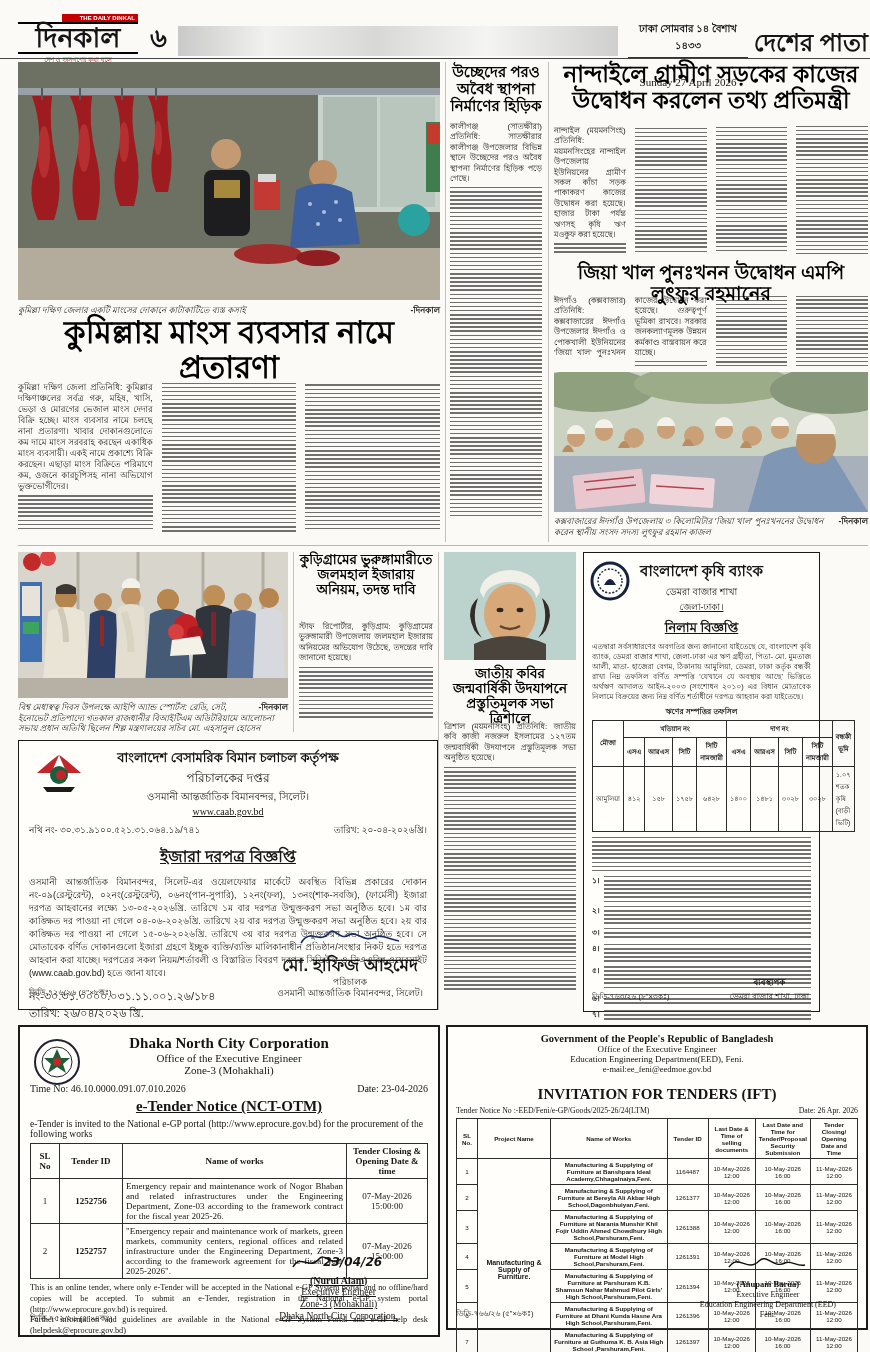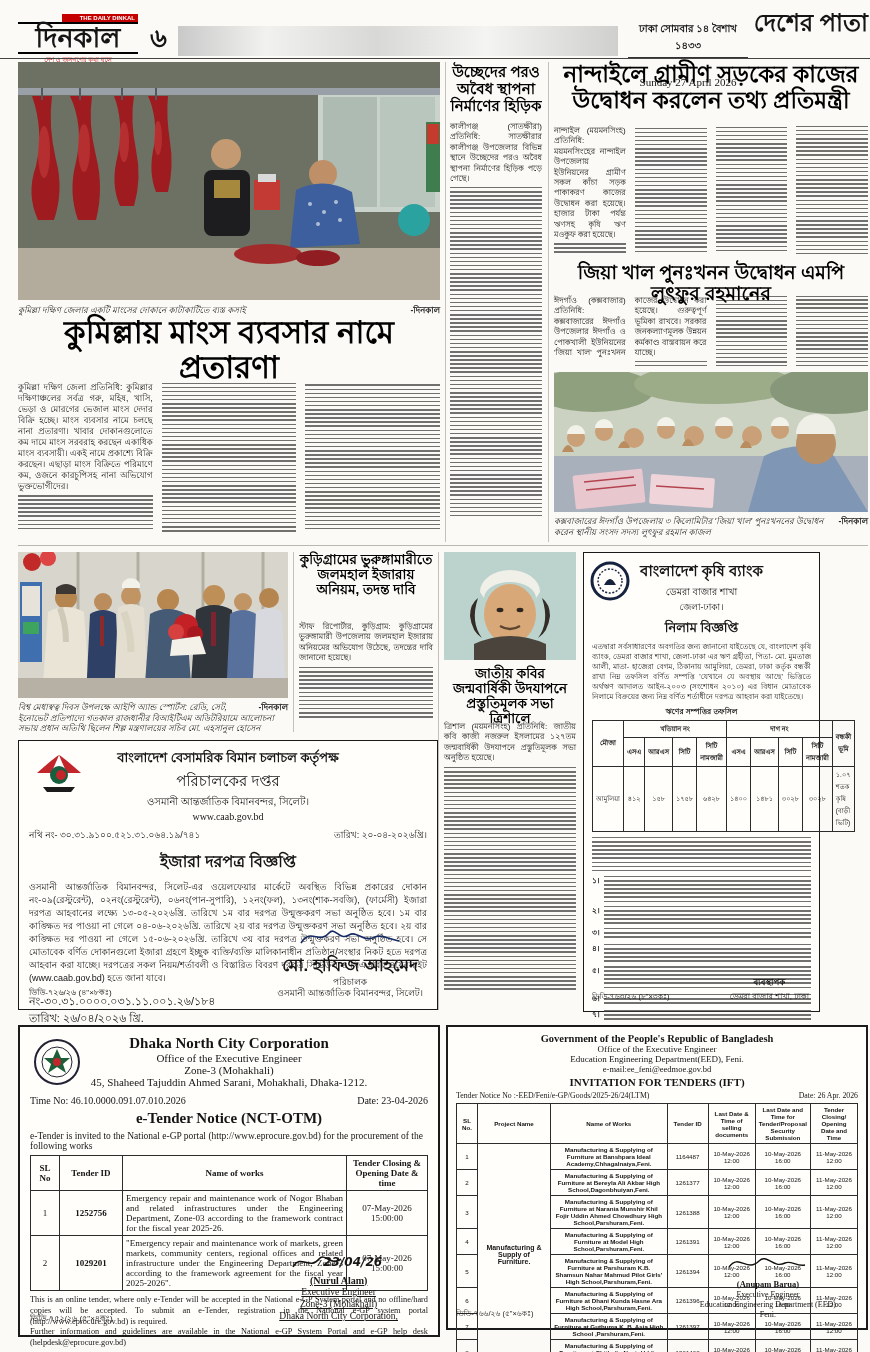--- a/index.html
+++ b/index.html
@@ -14,21 +14,21 @@
   .greek{background:repeating-linear-gradient(to bottom,#3a3a3a 0px,#3a3a3a 1.5px,transparent 1.5px,transparent 4.1px);opacity:.72;margin-top:3px;}
   .cap{font-size:8.5px;color:#1d1d1d;line-height:1.25;}
   .credit{float:right;font-weight:bold;}
   .vline{position:absolute;width:1px;background:#c2c0ba;}
   .hline{position:absolute;height:1px;background:#b9b7b0;}
   .photo{position:absolute;overflow:hidden;background:#9a9a92;}
   .notice-box{position:absolute;border:2px solid #1b1b1b;background:#fffefb;box-sizing:border-box;}
   .tbl{border-collapse:collapse;width:100%;}
   .tbl th,.tbl td{border:1px solid #2c2c2c;padding:2px 3px;vertical-align:middle;}
   .center{text-align:center;}
-  .u{}
+  .u{text-decoration:underline;}
   .serif{font-family:"Liberation Serif",serif;}
   .sig-line{line-height:1.25;text-align:center;}
   .refsmall{font-size:8.5px;}
   .hand{font-family:"DejaVu Sans",sans-serif;font-style:italic;font-weight:bold;}
 </style>
 </head>
 <body>
 
 <div id="page">
 
@@ -36,21 +36,21 @@
     <div style="background:#c40000;color:#fff;font-size:6px;font-weight:bold;text-align:right;padding:1px 3px;width:70px;margin-left:44px;">THE DAILY DINKAL</div>
     <div style="font-size:27px;font-weight:800;border-top:2px solid #000;border-bottom:2px solid #000;line-height:1.05;text-align:center;">দিনকাল</div>
     <div style="color:#c40000;font-size:6.5px;text-align:center;margin-top:1px;">দেশ ও জনগণের কথা বলে</div>
   </div>
   <div class="abs" style="left:150px;top:18px;font-size:26px;font-weight:800;">৬</div>
   <div class="abs" style="left:178px;top:26px;width:440px;height:30px;background:linear-gradient(90deg,#c9c9c9,#f1f1ef 20%,#d8d8d6 45%,#f4f4f2 70%,#cfcfcd);"></div>
   <div class="abs" style="left:628px;top:21px;width:120px;text-align:center;">
     <div style="font-size:10px;font-weight:bold;border-bottom:1px solid #333;padding-bottom:2px;">ঢাকা সোমবার ১৪ বৈশাখ ১৪৩৩</div>
     <div class="serif" style="font-size:11px;padding-top:18px;">Sunday 27 April 2026</div>
   </div>
-  <div class="abs" style="left:752px;top:4px;width:116px;font-size:24px;font-weight:700;text-align:right;">দেশের পাতা</div>
+  <div class="abs" style="left:752px;top:24px;width:116px;font-size:24px;font-weight:700;text-align:right;">দেশের পাতা</div>
   <div class="hline" style="left:0;top:58px;width:870px;background:#444;"></div>
 
   <div class="photo" style="left:18px;top:62px;width:422px;height:238px;">
     <svg width="422" height="238" viewBox="0 0 422 238" xmlns="http://www.w3.org/2000/svg">
       <rect width="422" height="238" fill="#6d7163"></rect>
       <rect x="300" y="30" width="122" height="120" fill="#c9d2cb"></rect>
       <rect x="305" y="35" width="54" height="110" fill="#aebbb2"></rect>
       <rect x="362" y="35" width="55" height="110" fill="#b9c6bd"></rect>
       <rect x="0" y="26" width="422" height="7" fill="#9aa0a8"></rect>
       <g fill="#9e1c20">
@@ -339,21 +339,21 @@
 
   <div class="notice-box" style="left:18px;top:740px;width:420px;height:270px;border-width:1.5px;padding:7px 10px;">
     <svg class="abs" style="left:14px;top:10px;" width="52" height="44" viewBox="0 0 52 44">
       <path d="M4 22 q18 -16 22 -18 q-4 10 -8 18 z" fill="#c2252a"></path>
       <path d="M48 22 q-18 -16 -22 -18 q4 10 8 18 z" fill="#c2252a"></path>
       <circle cx="26" cy="24" r="9" fill="#17603f"></circle>
       <circle cx="28" cy="24" r="5" fill="#c2252a"></circle>
       <path d="M10 36 l32 0 -4 5 -24 0z" fill="#1b1b1b"></path>
     </svg>
     <div class="center" style="font-size:13px;font-weight:800;">বাংলাদেশ বেসামরিক বিমান চলাচল কর্তৃপক্ষ</div>
-    <div class="center" style="font-size:15px;">পরিচালকের দপ্তর</div>
+    <div class="center" style="font-size:12px;">পরিচালকের দপ্তর</div>
     <div class="center" style="font-size:10px;">ওসমানী আন্তর্জাতিক বিমানবন্দর, সিলেট।</div>
     <div class="center serif u" style="font-size:10px;">www.caab.gov.bd</div>
     <div style="display:flex;justify-content:space-between;font-size:9px;margin-top:6px;">
       <span>নথি নং- ৩০.৩১.৯১০০.৫২১.৩১.০৬৪.১৯/৭৪১</span>
       <span>তারিখ: ২০-০৪-২০২৬খ্রি।</span>
     </div>
     <div class="center u" style="font-size:16px;font-weight:800;margin:6px 0 5px;">ইজারা দরপত্র বিজ্ঞপ্তি</div>
     <div class="bodytxt" style="font-size:9px;line-height:1.45;">ওসমানী আন্তর্জাতিক বিমানবন্দর, সিলেট-এর ওয়েলফেয়ার মার্কেটে অবস্থিত বিভিন্ন প্রকারের দোকান নং-০৯(রেস্টুরেন্ট), ০২নং(রেস্টুরেন্ট), ০৬নং(পান-সুপারি), ১২নং(ফল), ১৩নং(শাক-সবজি), (ফার্মেসী) ইজারা দরপত্র আহবানের লক্ষ্যে ১৩-০৫-২০২৬খ্রি. তারিখে ১ম বার দরপত্র উন্মুক্তকরণ সভা অনুষ্ঠিত হবে। ১ম বার কাঙ্ক্ষিত দর পাওয়া না গেলে ০৪-০৬-২০২৬খ্রি. তারিখে ২য় বার দরপত্র উন্মুক্তকরণ সভা অনুষ্ঠিত হবে। ২য় বার কাঙ্ক্ষিত দর পাওয়া না গেলে ১৫-০৬-২০২৬খ্রি. তারিখে ৩য় বার দরপত্র উন্মুক্তকরণ সভা অনুষ্ঠিত হবে। সে মোতাবেক বর্ণিত দোকানগুলো ইজারা গ্রহণে ইচ্ছুক ব্যক্তি/ব্যক্তি মালিকানাধীন প্রতিষ্ঠান/সংস্থার নিকট হতে দরপত্র আহবান করা যাচ্ছে। দরপত্রের সকল নিয়ম/শর্তাবলী ও বিস্তারিত বিবরণ দরপত্র সিডিউল ও সিএএবির ওয়েবসাইট (www.caab.gov.bd) হতে জানা যাবে।</div>
     <div style="font-size:11px;margin-top:8px;line-height:1.5;">
       <div>নং-৩০.৩১.০০০০.০৩১.১১.০০১.২৬/১৮৪</div>
@@ -373,21 +373,20 @@
   <div class="notice-box" style="left:18px;top:1025px;width:422px;height:312px;padding:8px 10px;">
     <svg class="abs" style="left:12px;top:10px;" width="50" height="50" viewBox="0 0 50 50">
       <circle cx="25" cy="25" r="22" fill="none" stroke="#223" stroke-width="2"></circle>
       <circle cx="25" cy="25" r="15" fill="none" stroke="#223" stroke-width="1"></circle>
       <path d="M25 12 l4 9 9 0 -7 6 3 9 -9 -6 -9 6 3 -9 -7 -6 9 0z" fill="#1b5e37"></path>
       <circle cx="25" cy="25" r="4" fill="#c2252a"></circle>
     </svg>
     <div class="center serif" style="font-size:15px;font-weight:bold;">Dhaka North City Corporation</div>
     <div class="center serif" style="font-size:11px;">Office of the Executive Engineer</div>
     <div class="center serif" style="font-size:11px;">Zone-3 (Mohakhali)</div>
-    <div class="center serif" style="font-size:11px;">45, Shaheed Tajuddin Ahmed Sarani, Mohakhali, Dhaka-1212.</div>
     <div class="serif" style="display:flex;justify-content:space-between;font-size:10px;margin-top:7px;">
       <span>Time No: 46.10.0000.091.07.010.2026</span>
       <span>Date: 23-04-2026</span>
     </div>
     <div class="center serif u" style="font-size:15px;font-weight:bold;margin:4px 0;">e-Tender Notice (NCT-OTM)</div>
     <div class="serif" style="font-size:9.5px;">e-Tender is invited to the National e-GP portal (http://www.eprocure.gov.bd) for the procurement of the following works</div>
     <table class="tbl serif" style="font-size:9px;margin-top:4px;">
       <tbody>
           <tr>
         <th style="width:22px;">SL No</th>
@@ -396,21 +395,21 @@
         <th style="width:74px;">Tender Closing &amp; Opening Date &amp; time</th>
       </tr>
       <tr>
         <td class="center">1</td>
         <td class="center" style="font-weight:bold;">1252756</td>
         <td style="text-align:justify;">Emergency repair and maintenance work of Nogor Bhaban and related infrastructures under the Engineering Department, Zone-03 according to the framework contract for the fiscal year 2025-26.</td>
         <td class="center">07-May-2026 15:00:00</td>
       </tr>
       <tr>
         <td class="center">2</td>
-        <td class="center" style="font-weight:bold;">1029201</td>
+        <td class="center" style="font-weight:bold;">1252757</td>
         <td style="text-align:justify;">"Emergency repair and maintenance work of markets, green markets, community centers, regional offices and related infrastructure under the Engineering Department, Zone-3 according to the framework agreement for the fiscal year 2025-2026".</td>
         <td class="center">07-May-2026 15:00:00</td>
       </tr>
     </tbody>
       </table>
     <div class="serif" style="font-size:8.3px;margin-top:4px;text-align:justify;line-height:1.3;">This is an online tender, where only e-Tender will be accepted in the National e-GP System portal and no offline/hard copies will be accepted. To submit an e-Tender, registration in the National e-GP system portal (http://www.eprocure.gov.bd) is required.</div>
     <div class="serif" style="font-size:8.3px;text-align:justify;line-height:1.3;">Further information and guidelines are available in the National e-GP System Portal and e-GP help desk (helpdesk@eprocure.gov.bd)</div>
     <div class="abs" style="right:40px;bottom:12px;text-align:center;text-decoration:underline;">
       <div style="position:relative;height:24px;">
         <svg width="100" height="24" viewBox="0 0 100 24">
@@ -424,21 +423,21 @@
       <div class="sig-line serif" style="font-size:9.5px;">Dhaka North City Corporation,</div>
     </div>
     <div class="abs refsmall" style="left:10px;bottom:10px;font-size:8px;">ডিডি-৭৫২/২৬ (৫"×৪কঃ)</div>
   </div>
 
   <div class="notice-box" style="left:446px;top:1025px;width:422px;height:305px;padding:6px 8px;">
     <div class="center serif" style="font-size:10.5px;font-weight:bold;">Government of the People's Republic of Bangladesh</div>
     <div class="center serif" style="font-size:9px;">Office of the Executive Engineer</div>
     <div class="center serif" style="font-size:9px;">Education Engineering Department(EED), Feni.</div>
     <div class="center serif" style="font-size:8.5px;">e-mail:ee_feni@eedmoe.gov.bd</div>
-    <div class="center serif" style="font-size:11px;font-weight:bold;margin-top:2px;text-align:center;">INVITATION FOR TENDERS (IFT)</div>
+    <div class="center serif" style="font-size:15px;font-weight:bold;margin-top:12px;text-align:center;">INVITATION FOR TENDERS (IFT)</div>
     <div class="serif" style="display:flex;justify-content:space-between;font-size:7.8px;margin-top:3px;">
       <span>Tender Notice No :-EED/Feni/e-GP/Goods/2025-26/24(LTM)</span>
       <span>Date: 26 Apr. 2026</span>
     </div>
     <table class="tbl" style="font-size:6.2px;margin-top:3px;">
       <tbody>
           <tr>
         <th style="width:14px;">SL No.</th>
         <th style="width:66px;">Project Name</th>
         <th>Name of Works</th>

